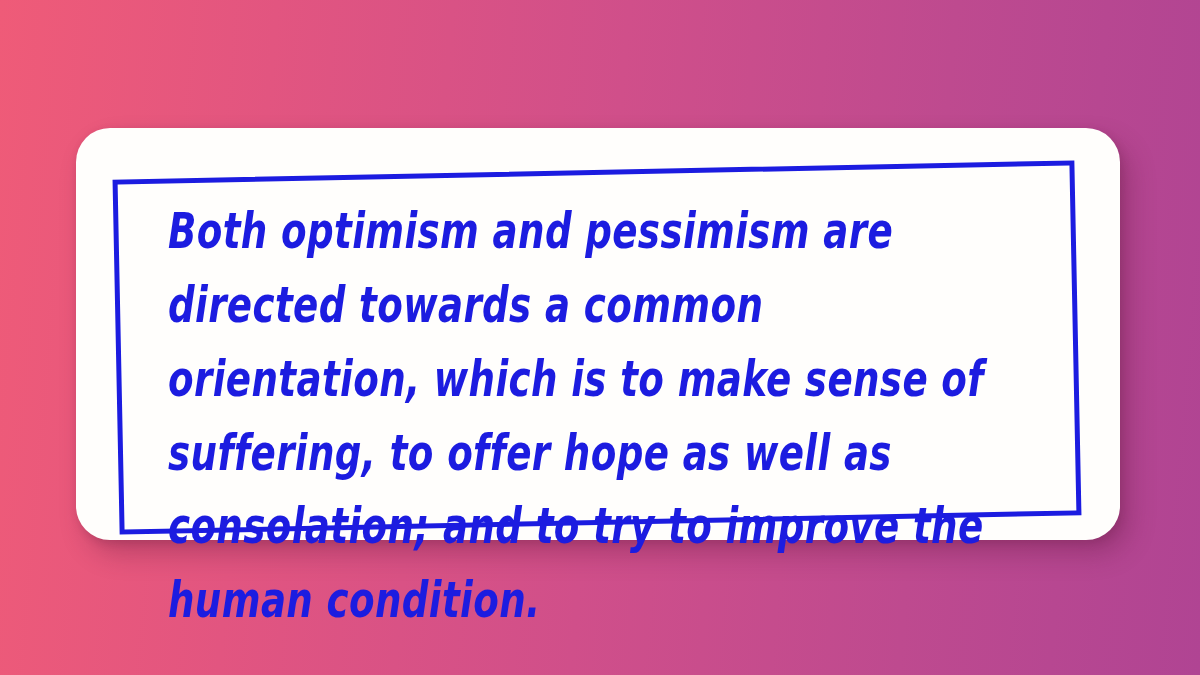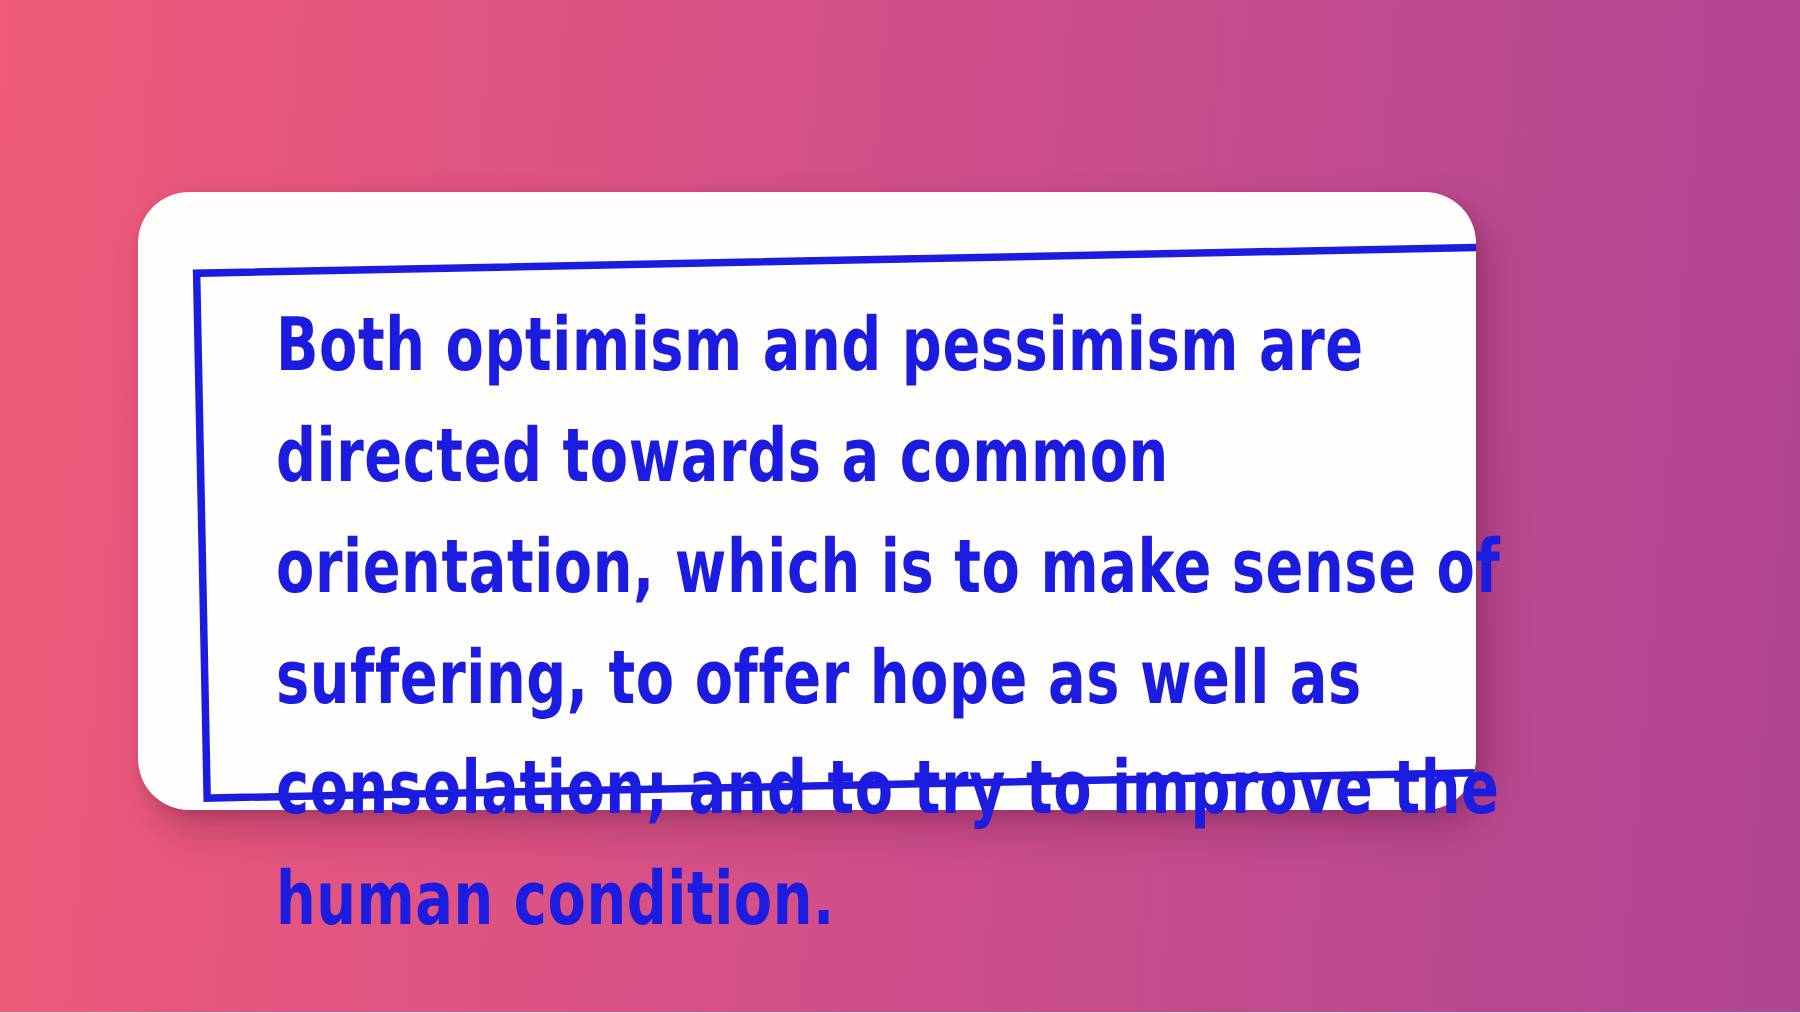--- a/index.html
+++ b/index.html
@@ -19,28 +19,29 @@
   
   .backdrop {
     position: absolute;
     inset: 0;
     background: linear-gradient(95deg, #ef5b78 0%, #e25580 22%, #d04f8a 50%, #be4a8f 76%, #b04493 100%);
   }
 
   
   .quote-card {
     position: absolute;
-    left: 92px;
+    left: 76px;
     top: 128px;
-    width: 892px;
+    width: 1044px;
     height: 412px;
     background: #fffefc;
     border-radius: 34px;
     box-shadow: 10px 14px 26px rgba(88, 20, 55, 0.30),
                 2px 3px 8px rgba(88, 20, 55, 0.18);
+    font-style: italic;
   }
 
   
   .frame-wrap {
     position: absolute;
     inset: 0;
     overflow: hidden;
     border-radius: 34px;
   }
 

